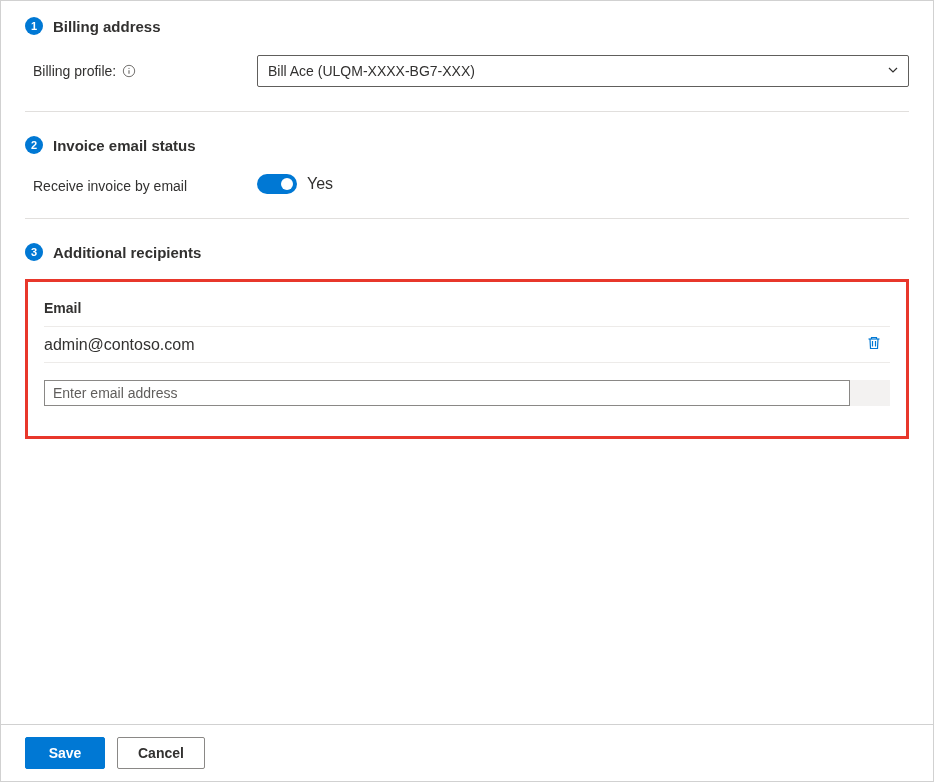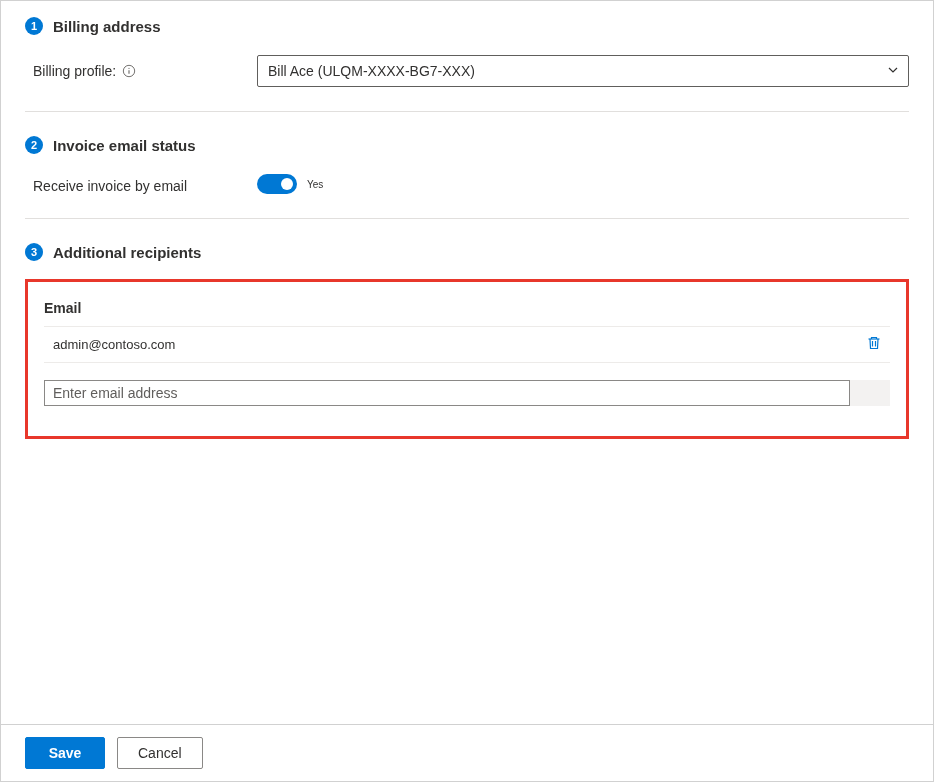--- a/index.html
+++ b/index.html
@@ -127,43 +127,42 @@
     .toggle-thumb {
       width: 12px;
       height: 12px;
       background: white;
       border-radius: 50%;
       position: absolute;
       top: 4px;
       right: 4px;
     }
     .toggle-text {
-      font-size: 10px;
+      font-size: 16px;
     }
     .recipients-box {
       border: 3px solid #e8372b;
       padding: 18px 16px 30px 16px;
       margin-top: -2px;
     }
     .table-header {
       font-weight: 600;
       font-size: 14px;
       padding-bottom: 10px;
       border-bottom: 1px solid #edebe9;
     }
     .table-row {
       display: flex;
       align-items: center;
       justify-content: space-between;
       height: 36px;
       border-bottom: 1px solid #edebe9;
     }
     .table-row-email {
-      font-size: 13px;
-      margin-left: 9px;
+      font-size: 16px;
     }
     .delete-btn {
       width: 32px;
       height: 32px;
       display: flex;
       align-items: center;
       justify-content: center;
       cursor: pointer;
       color: #0078d4;
     }
@@ -204,20 +203,21 @@
       background: white;
     }
     .btn {
       height: 32px;
       padding: 0 20px;
       font-size: 14px;
       border-radius: 2px;
       cursor: pointer;
       font-family: inherit;
       min-width: 80px;
+      font-weight: bold;
     }
     .btn-primary {
       background: #0078d4;
       color: white;
       border: 1px solid #0078d4;
       font-weight: 700;
     }
     .btn-secondary {
       background: white;
       color: #323130;

